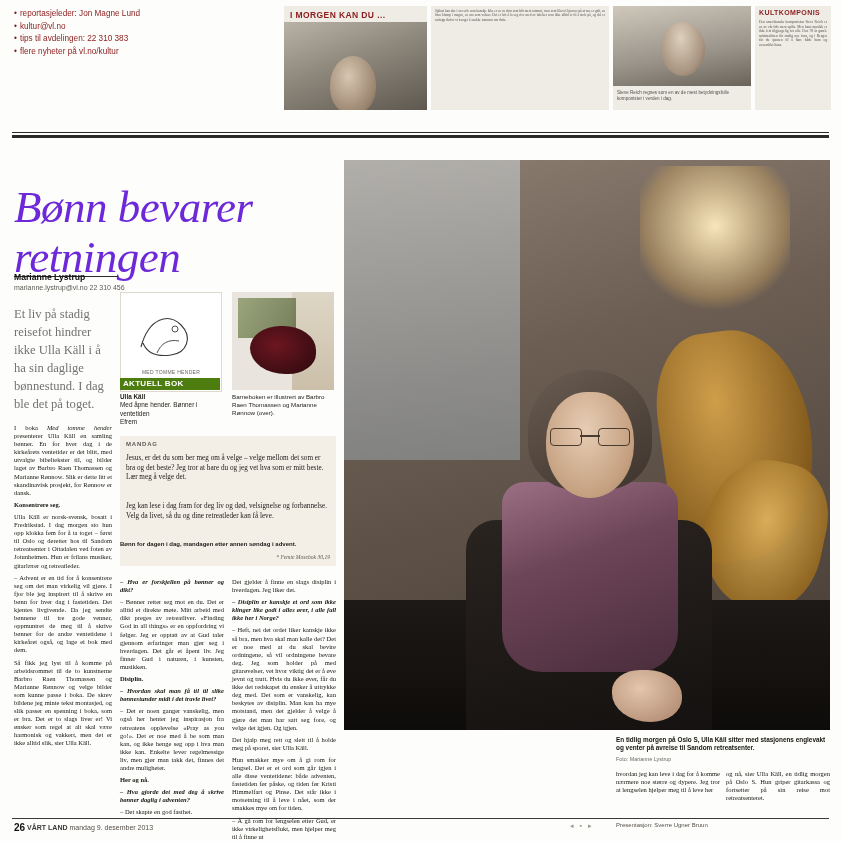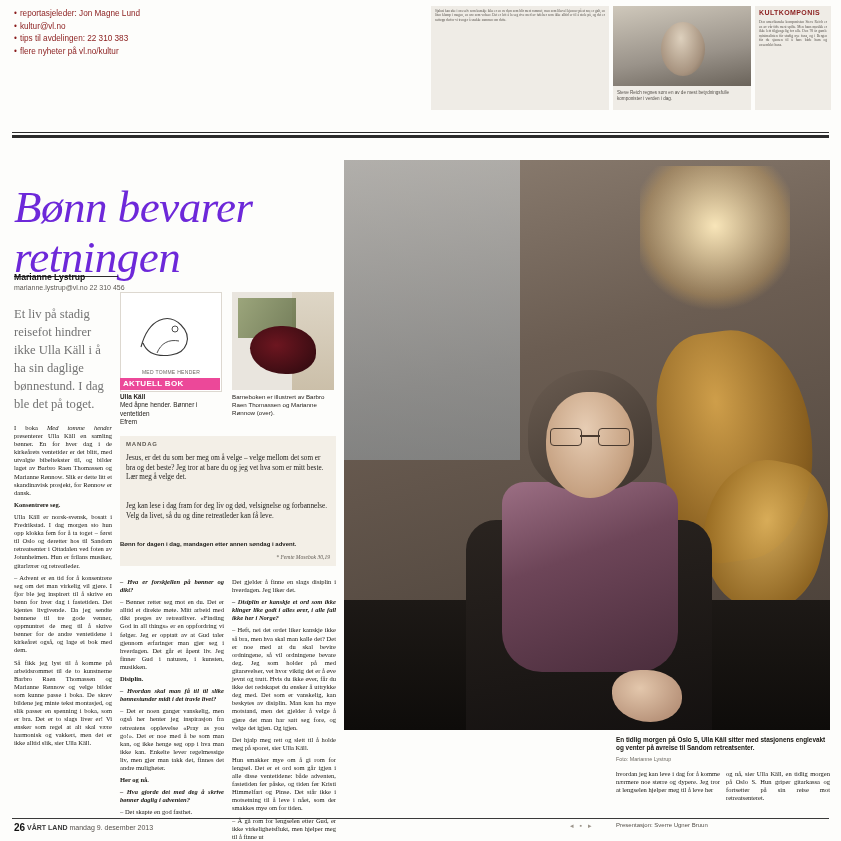--- a/index.html
+++ b/index.html
@@ -67,21 +67,21 @@
 
   .ingress{position:absolute;left:14px;top:305px;width:98px;
     font-family:"Liberation Serif",serif;font-size:12.6px;line-height:18px;color:#737373;}
 
   
   .bookcover{position:absolute;left:120px;top:292px;width:100px;height:98px;background:#fff;
     border:1px solid #ddd8d0;}
   .bookcover .scribble{position:absolute;left:14px;top:14px;width:72px;height:56px;}
   .bookcover .bt{position:absolute;left:10px;top:76px;width:80px;text-align:center;
     font-family:"Liberation Sans",sans-serif;font-size:5px;color:#6b6760;letter-spacing:.3px;}
-  .aktuell{position:absolute;left:120px;top:378px;width:100px;height:12px;background:#ec4899;
+  .aktuell{position:absolute;left:120px;top:378px;width:100px;height:12px;background:#4d7c0f;
     color:#fff;font-family:"Liberation Sans",sans-serif;font-size:8px;font-weight:bold;
     letter-spacing:.3px;padding:1px 0 0 3px;box-sizing:border-box;}
   .bookmeta{position:absolute;left:120px;top:393px;width:102px;
     font-family:"Liberation Sans",sans-serif;font-size:6.4px;line-height:8.4px;color:#26221e;}
   .bookmeta b{font-weight:bold;}
 
   
   .artimg{position:absolute;left:232px;top:292px;width:102px;height:98px;overflow:hidden;
     background:#e9e5de;}
   .artimg .blob{position:absolute;left:18px;top:34px;width:66px;height:48px;border-radius:48% 52% 44% 56%;
@@ -178,20 +178,26 @@
   <div class="topstrip">
 
     <div class="tease-list">
       <div><span class="bullet">•</span><span>reportasjeleder: Jon Magne Lund</span></div>
       <div><span class="bullet">•</span><span>kultur@vl.no</span></div>
       <div><span class="bullet">•</span><span>tips til avdelingen: 22 310 383</span></div>
       <div><span class="bullet">•</span><span>flere nyheter på vl.no/kultur</span></div>
     </div>
 
 
+    <div class="teaser t1">
+      <div class="redhead">I MORGEN KAN DU ...</div>
+      <div class="photo">
+          <div class="face"></div>
+        </div>
+    </div>
 
     <div class="teaser t2">
       <div class="minitext">Sjalusi kan øke i oss selv som kanskje ikke er en av dem som blir mest rammet, men som likevel kjenner på at noe er galt, en liten klump i magen, en uro som vokser. Det er lett å la seg rive med av følelser som ikke alltid er til å stole på, og det er nettopp derfor vi trenger å snakke sammen om dette.</div>
       <div class="byline">FOTO: ERLEND BERGE</div>
     </div>
 
     <div class="teaser t3">
       <div class="photo">
           <div class="face"></div>
         </div>

